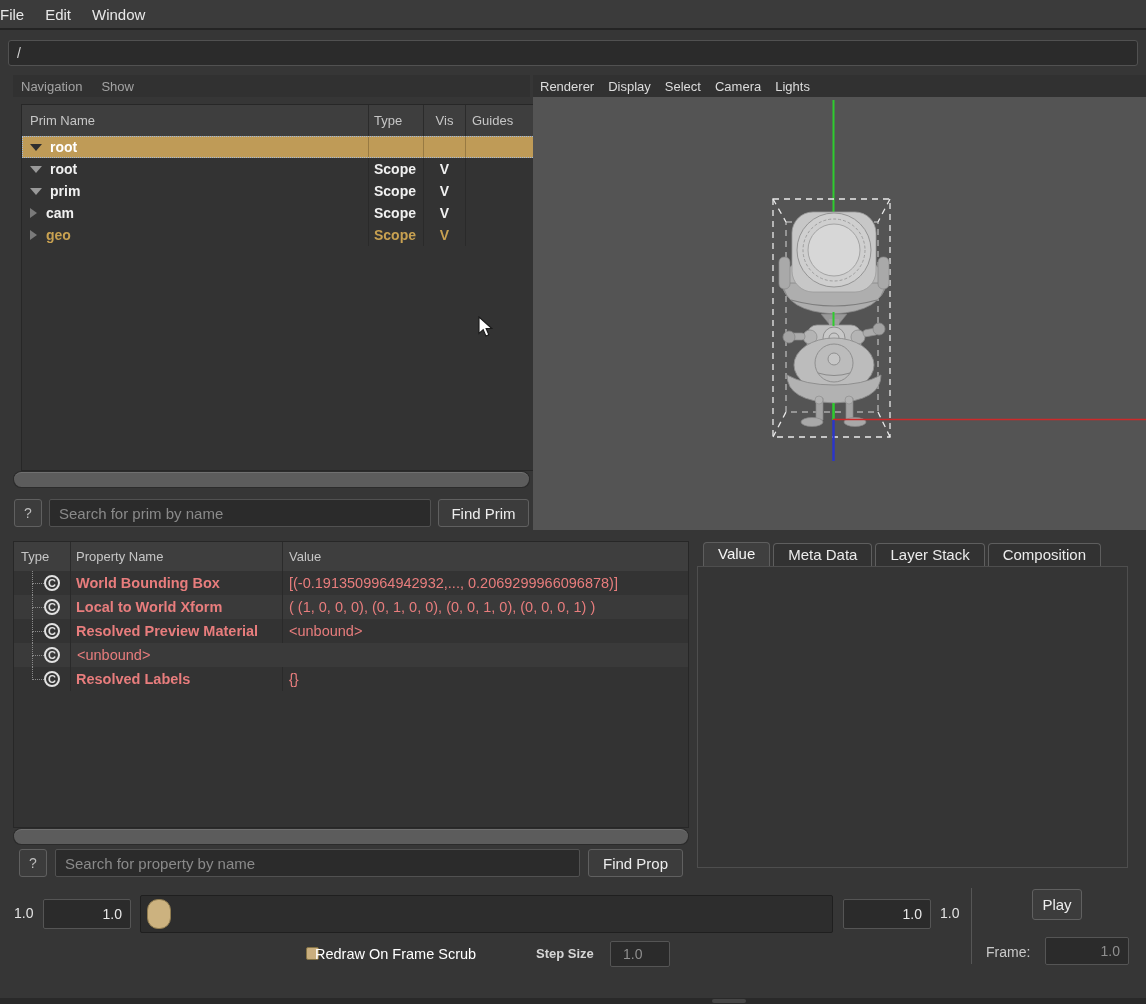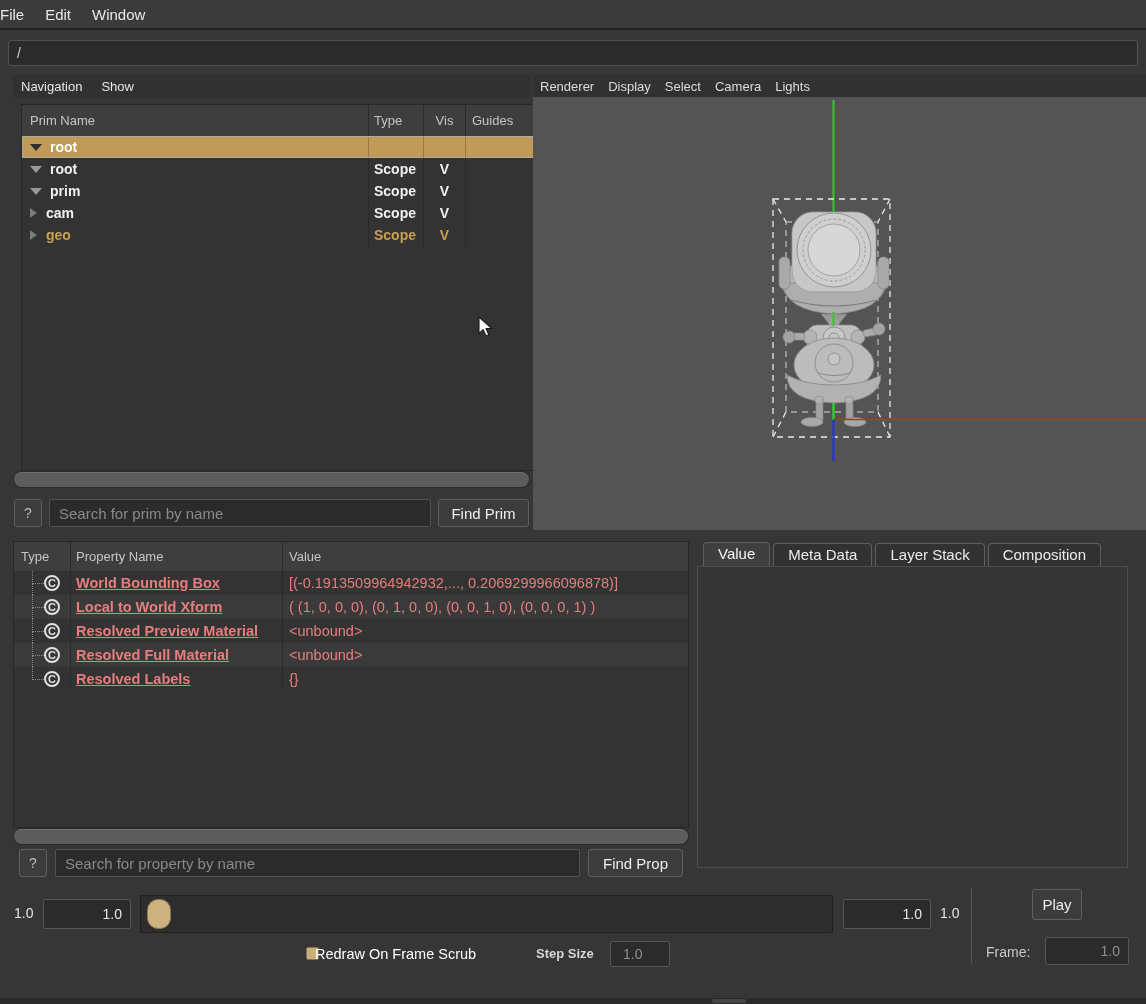--- a/index.html
+++ b/index.html
@@ -14,21 +14,21 @@
     border-bottom:2px solid #242424;display:flex;align-items:center;
     box-sizing:border-box;gap:21px;}
   .titlebar .mi{font-size:15px;color:#e8e8e8;cursor:default;}
   
   .pathfield{left:8px;top:40px;width:1130px;height:26px;background:#2b2b2b;
     border:1px solid #515151;border-radius:3px;color:#d2d2d2;font-size:14px;
     padding:0 8px;box-sizing:border-box;font-family:"Liberation Sans",sans-serif;}
   
   .panel-menubar{height:22px;background:#313131;display:flex;align-items:center;
     padding-left:8px;gap:19px;}
-  .panel-menubar .mi{font-size:13px;color:#e5e5e5;}
+  .panel-menubar .mi{font-size:13px;color:#a3a3a3;}
   
   .left-panel{left:13px;top:75px;width:517px;height:455px;}
   .tree-table{position:absolute;left:8px;top:29px;width:517px;height:367px;
     background:#333333;border:1px solid #272727;box-sizing:border-box;}
   .t-header{display:flex;height:31px;background:#3e3e3e;color:#c6c6c6;font-size:13px;}
   .t-header .cell{display:flex;align-items:center;border-right:1px solid #2b2b2b;box-sizing:border-box;}
   .cell.c-name{width:347px;padding-left:8px;}
   .cell.c-type{width:55px;padding-left:5px;}
   .cell.c-vis{width:42px;justify-content:center;}
   .cell.c-guides{flex:1;padding-left:6px;border-right:none!important;}
@@ -68,21 +68,21 @@
   .prop-table{position:absolute;left:0;top:0;width:676px;height:287px;background:#333333;
     border:1px solid #272727;box-sizing:border-box;}
   .p-header{display:flex;height:29px;background:#3e3e3e;color:#c6c6c6;font-size:13px;}
   .p-header .cell{display:flex;align-items:center;border-right:1px solid #2b2b2b;box-sizing:border-box;}
   .cell.c-ptype{width:57px;padding-left:7px;}
   .cell.c-pname{width:212px;padding-left:5px;}
   .cell.c-pvalue{flex:1;padding-left:6px;border-right:none!important;}
   .p-row{display:flex;height:24px;font-size:14.5px;color:#e87d7d;position:relative;}
   .p-row:nth-child(odd){background:#3a3a3a;}
   .p-row .cell{display:flex;align-items:center;border-right:1px solid #2a2a2a;box-sizing:border-box;}
-  .p-row .c-pname{font-weight:bold;text-decoration:underline;}
+  .p-row .c-pname{font-weight:bold;}
   .c-icon{width:16px;height:16px;border:2px solid #e2e2e2;border-radius:50%;color:#e2e2e2;
     font-size:11px;font-weight:bold;display:flex;align-items:center;justify-content:center;
     margin-left:23px;box-sizing:border-box;}
   .stub{position:absolute;left:18px;top:0;width:11px;height:12px;
     border-left:1px dotted #8a8a8a;border-bottom:1px dotted #8a8a8a;}
   .p-row.notlast .stub2{position:absolute;left:18px;top:12px;width:1px;height:12px;
     border-left:1px dotted #8a8a8a;}
   
   .insp{left:697px;top:542px;width:432px;height:327px;}
   .tabs{display:flex;align-items:flex-end;height:24px;gap:3px;padding-left:6px;}
@@ -293,21 +293,20 @@
         </div>
       <div class="cell c-pname">Resolved Preview Material</div>
       <div class="cell c-pvalue">&lt;unbound&gt;</div>
     </div>
     <div class="p-row notlast">
       <div class="cell c-ptype">
           <span class="stub"></span>
           <span class="stub2"></span>
           <span class="c-icon">C</span>
         </div>
-      <div class="cell c-pname">Resolved Full Material</div>
       <div class="cell c-pvalue">&lt;unbound&gt;</div>
     </div>
     <div class="p-row">
       <div class="cell c-ptype">
           <span class="stub"></span>
           <span class="c-icon">C</span>
         </div>
       <div class="cell c-pname">Resolved Labels</div>
       <div class="cell c-pvalue">{}</div>
     </div>

